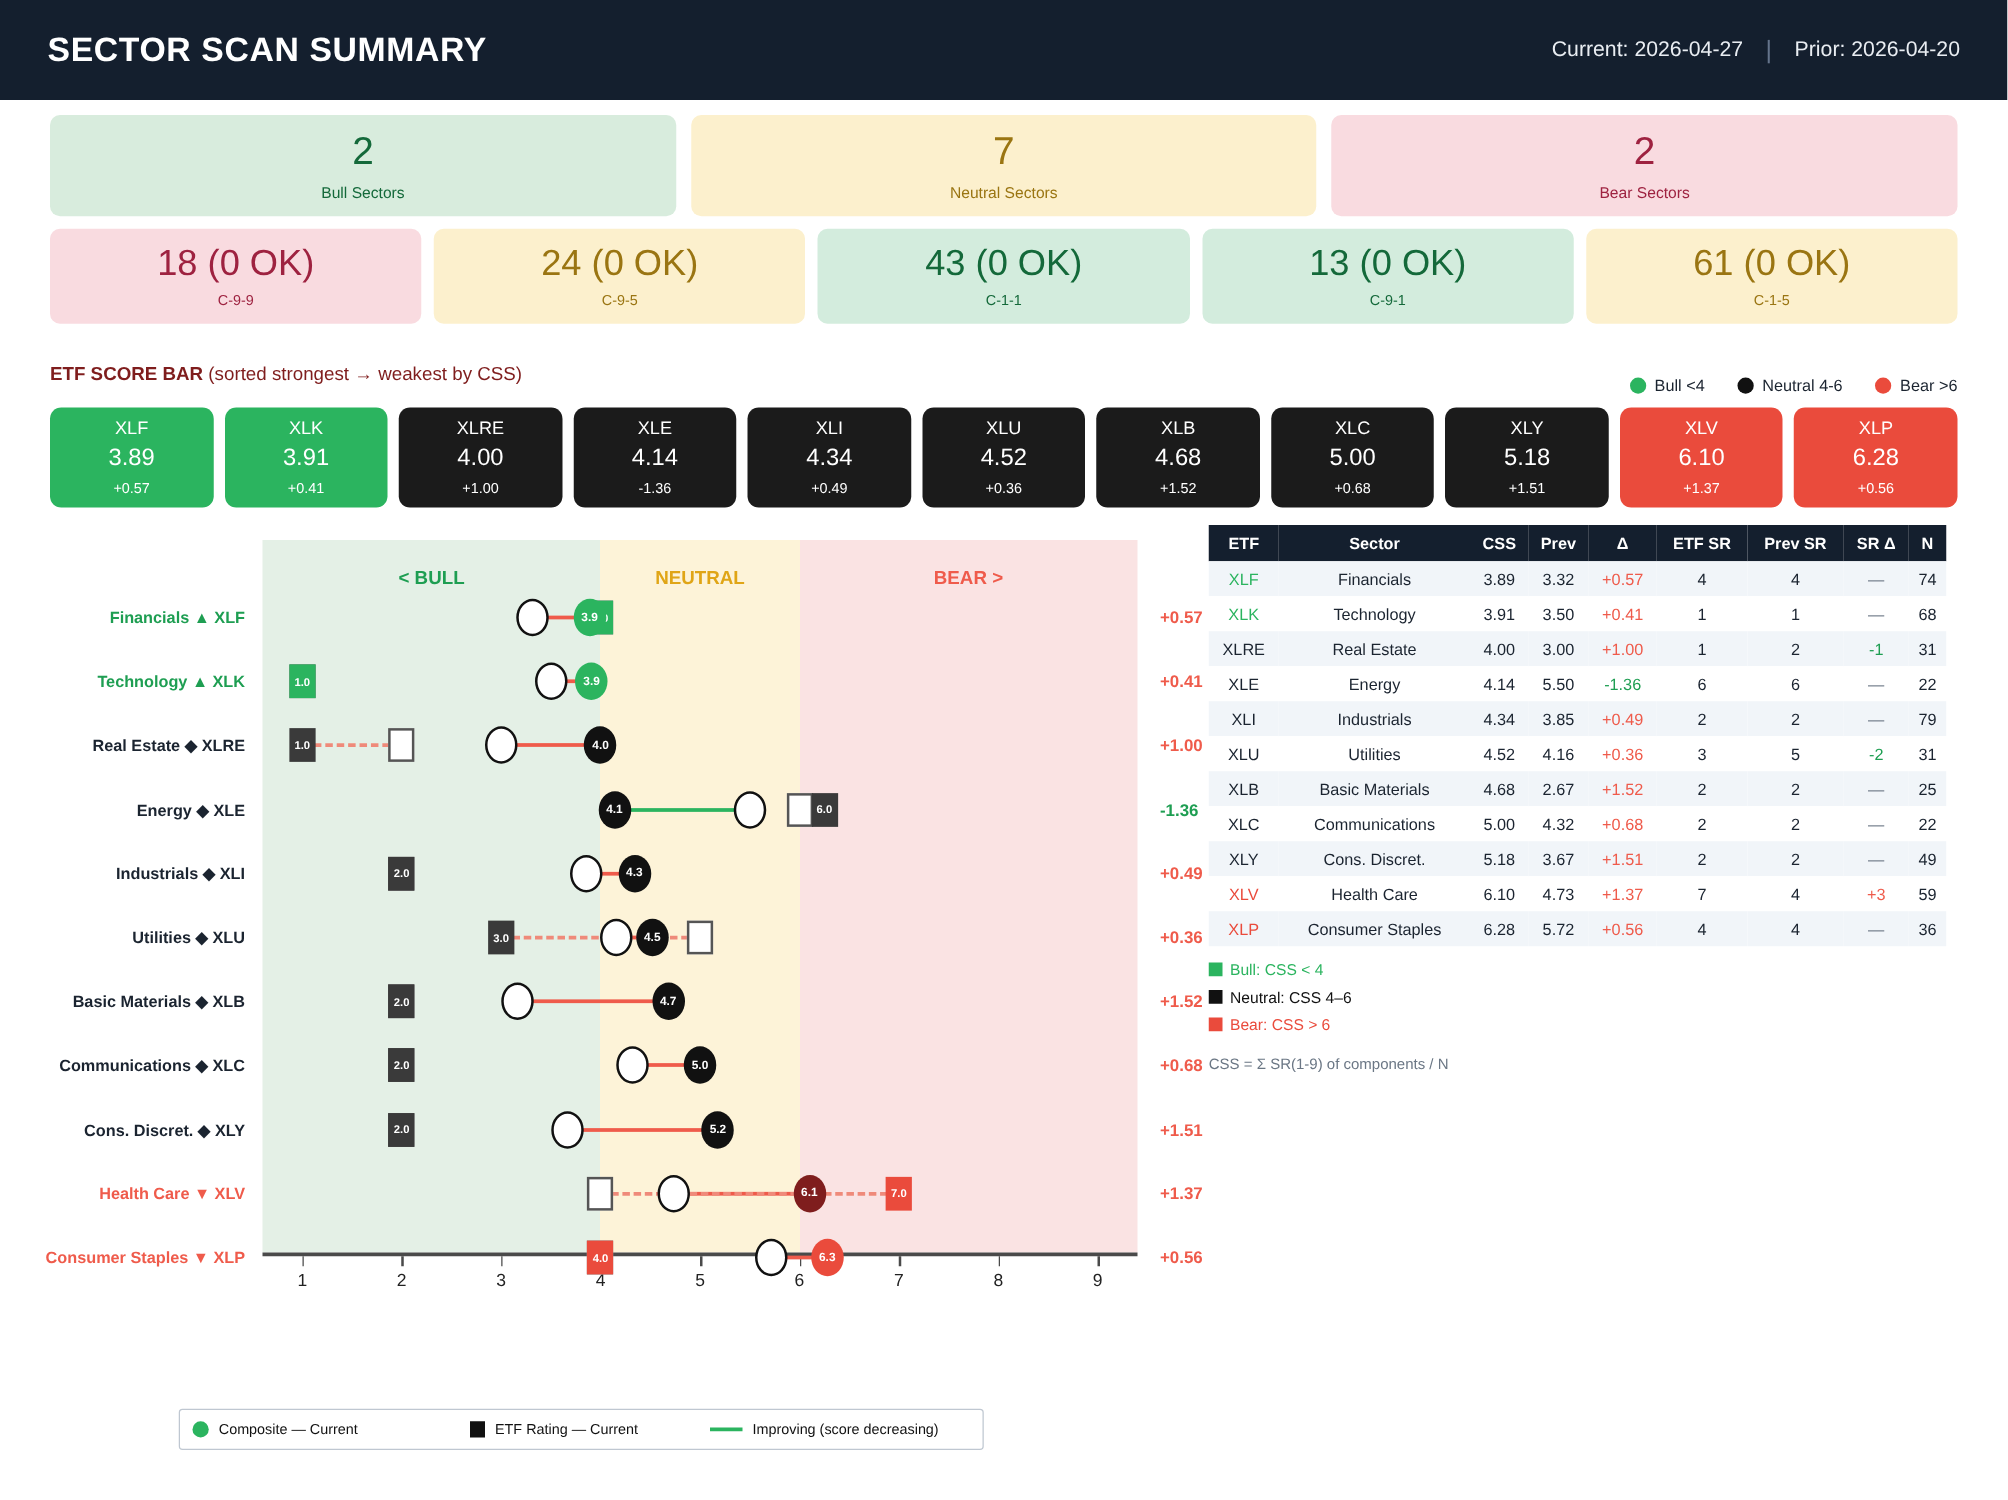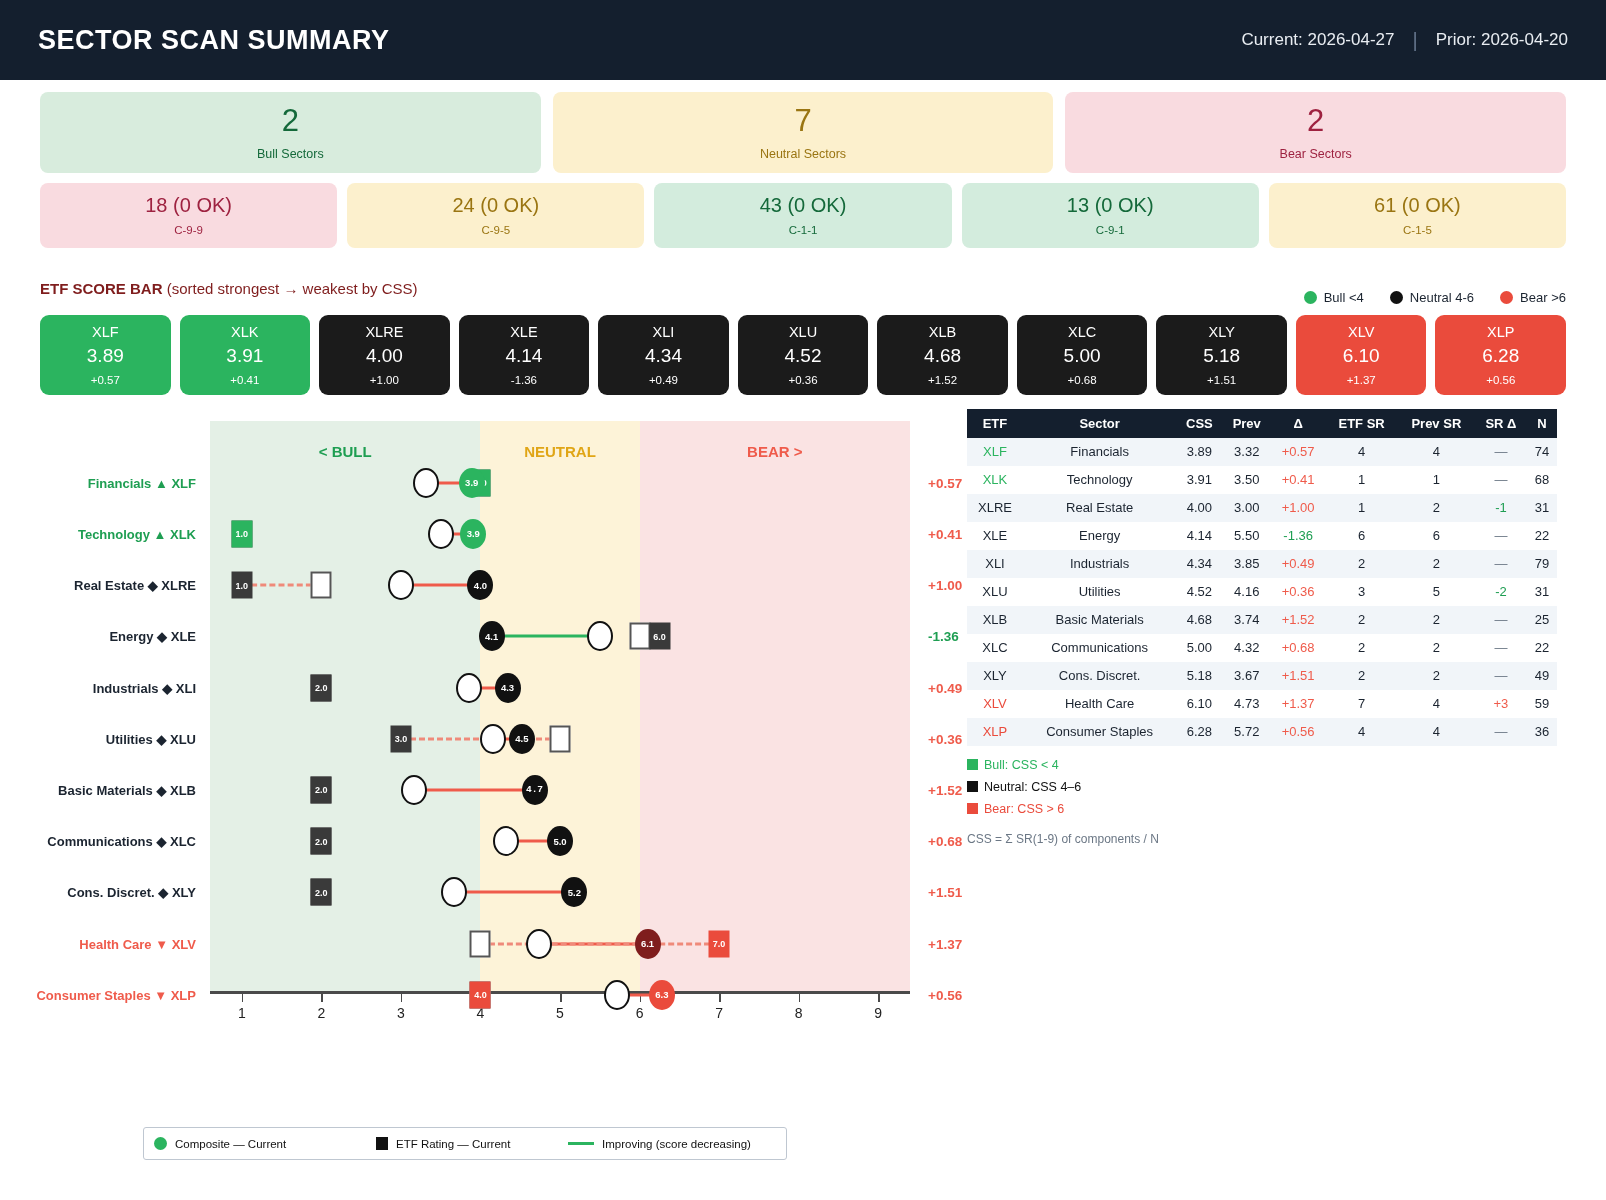--- a/index.html
+++ b/index.html
@@ -21,21 +21,21 @@
   .sum-card{
     flex:1;border-radius:8px;padding:10px 0 12px 0;text-align:center;
   }
   .sum-card .big{font-size:31px;font-weight:400;line-height:1.25;}
   .sum-card .lbl{font-size:12.5px;margin-top:6px;}
   .c-green{background:#d8ecdd;} .c-green .big,.c-green .lbl{color:#14693a;}
   .c-yellow{background:#fcf0cd;} .c-yellow .big,.c-yellow .lbl{color:#9a7512;}
   .c-pink{background:#f9dbe0;} .c-pink .big,.c-pink .lbl{color:#9e2240;}
   .c-mint{background:#d3ecdd;} .c-mint .big,.c-mint .lbl{color:#14693a;}
   .sum-row2{display:flex;gap:10px;padding:10px 40px 0 40px;box-sizing:border-box;}
-  .sum-row2 .sum-card .big{font-size:20px;}
+  .sum-row2 .sum-card .big{font-size:29px;}
   .sum-row2 .sum-card .lbl{font-size:11.5px;}
   
   .score-head{
     display:flex;align-items:center;justify-content:space-between;
     padding:24px 40px 0 40px;box-sizing:border-box;
   }
   .score-title{font-size:15px;font-weight:700;color:#7f1d1d;text-align:right;}
   .score-title .sub{font-weight:400;}
   .score-legend{display:flex;align-items:center;gap:26px;font-size:13px;color:#1b2430;margin-top:18px;}
   .score-legend .li{display:flex;align-items:center;gap:7px;}
@@ -297,21 +297,21 @@
         <div class="mk-sq hollow" style="left: 520px; top: 318px;"></div>
         <div class="mk-circ hollow" style="left: 453.182px; top: 318px;"></div>
         <div class="mk-sq" style="left: 360.909px; top: 318px; background: rgb(58, 58, 58);">3.0</div>
         <div class="mk-circ" style="left: 481.818px; top: 318px; background: rgb(17, 17, 17);">4.5</div>
         <div class="rowlbl" style="top: 369.2px; right: 749px; color: rgb(27, 36, 48);">Basic Materials ◆ XLB</div>
         <div class="delta" style="top: 369.2px; left: 888px; color: rgb(239, 91, 75);">+1.52</div>
         <div class="conn" style="left: 373.636px; width: 120.909px; top: 369.2px; background: rgb(239, 91, 75);"></div>
         <div class="mk-sq hollow" style="left: 281.364px; top: 369.2px;"></div>
         <div class="mk-circ hollow" style="left: 373.636px; top: 369.2px;"></div>
         <div class="mk-sq" style="left: 281.364px; top: 369.2px; background: rgb(58, 58, 58);">2.0</div>
-        <div class="mk-circ" style="left: 494.545px; top: 369.2px; background: rgb(17, 17, 17); font-family: Liberation Mono, monospace;">4.7</div>
+        <div class="mk-circ" style="left: 494.545px; top: 369.2px; background: rgb(17, 17, 17);">4.7</div>
         <div class="rowlbl" style="top: 420.4px; right: 749px; color: rgb(27, 36, 48);">Communications ◆ XLC</div>
         <div class="delta" style="top: 420.4px; left: 888px; color: rgb(239, 91, 75);">+0.68</div>
         <div class="conn" style="left: 465.909px; width: 54.0909px; top: 420.4px; background: rgb(239, 91, 75);"></div>
         <div class="mk-sq hollow" style="left: 281.364px; top: 420.4px;"></div>
         <div class="mk-circ hollow" style="left: 465.909px; top: 420.4px;"></div>
         <div class="mk-sq" style="left: 281.364px; top: 420.4px; background: rgb(58, 58, 58);">2.0</div>
         <div class="mk-circ" style="left: 520px; top: 420.4px; background: rgb(17, 17, 17);">5.0</div>
         <div class="rowlbl" style="top: 471.6px; right: 749px; color: rgb(27, 36, 48);">Cons. Discret. ◆ XLY</div>
         <div class="delta" style="top: 471.6px; left: 888px; color: rgb(239, 91, 75);">+1.51</div>
         <div class="conn" style="left: 414.205px; width: 120.114px; top: 471.6px; background: rgb(239, 91, 75);"></div>
@@ -416,21 +416,21 @@
             <td style="color: rgb(239, 91, 75);">+0.36</td>
             <td>3</td>
             <td>5</td>
             <td style="color: rgb(30, 158, 82);">-2</td>
             <td class="n">31</td>
           </tr>
           <tr>
             <td class="etf" style="color: rgb(27, 36, 48);">XLB</td>
             <td>Basic Materials</td>
             <td>4.68</td>
-            <td class="prev">3.74</td>
+            <td class="prev">2.67</td>
             <td style="color: rgb(239, 91, 75);">+1.52</td>
             <td>2</td>
             <td>2</td>
             <td style="color: rgb(107, 119, 133);">—</td>
             <td class="n">25</td>
           </tr>
           <tr>
             <td class="etf" style="color: rgb(27, 36, 48);">XLC</td>
             <td>Communications</td>
             <td>5.00</td>

